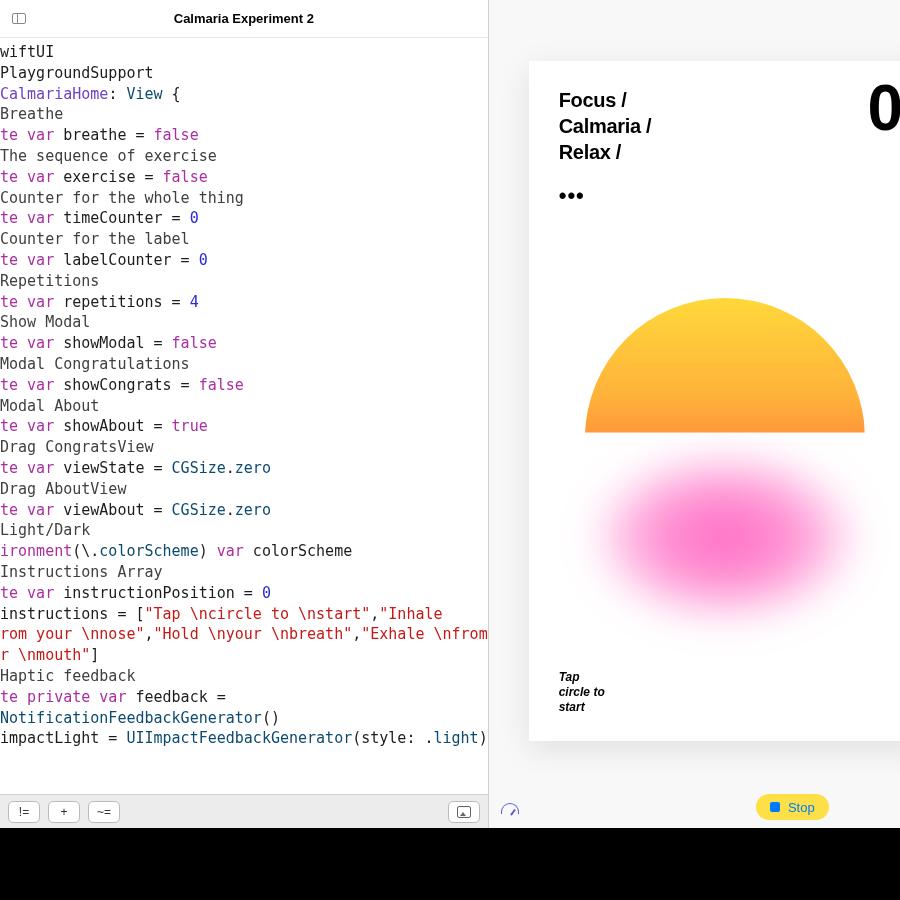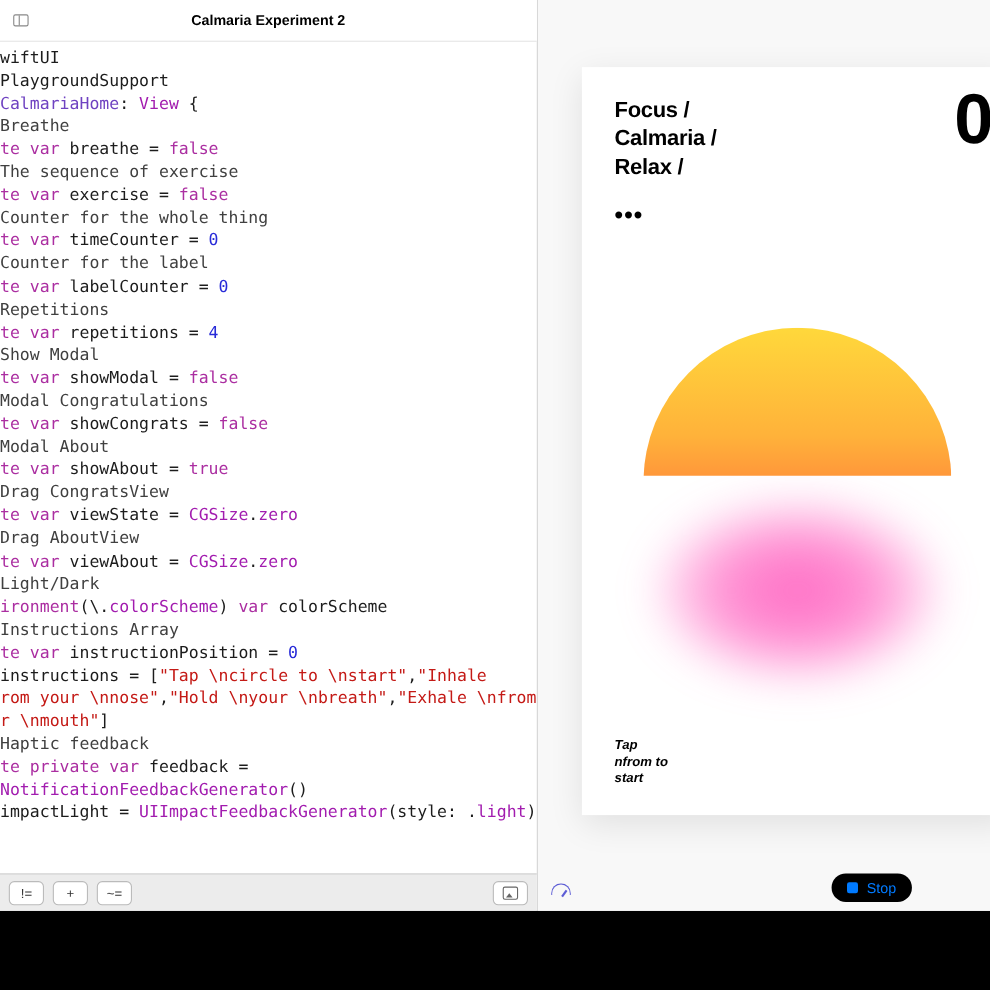--- a/index.html
+++ b/index.html
@@ -16,21 +16,21 @@
   .sidebar-icon::after { content: ""; position: absolute; left: 4px; top: 0; bottom: 0; width: 1px; background: #888; }
   .editor-title { font-size: 13px; font-weight: 600; flex: 1; text-align: center; margin-right: 34px; }
 
   
   .code { flex: 1; overflow: hidden; padding: 4px 0 4px 0; font-family: ui-monospace, "SF Mono", Menlo, monospace; font-size: 15px; line-height: 20.8px; color: #1c1c1c; white-space: pre; }
   .line { padding-left: 0; }
   .kw { color: #ab2ea1; }      
   .type { color: #6f42c1; }    
   .str { color: #c41a16; }     
   .com { color: #404040; }     
-  .idref { color: #a21caf; }   
+  .idref { color: #0c4a6e; }   
   .num { color: #272ad8; }     
 
   
   .editor-footer { height: 34px; border-top: 1px solid #d0d0d0; background: #ececec; display: flex; align-items: center; padding: 0 8px; gap: 8px; }
   .pill-btn { height: 22px; min-width: 32px; padding: 0 8px; border: 1px solid #bbb; border-radius: 5px; background: #fff; font-size: 12px; display: flex; align-items: center; justify-content: center; color: #333; }
   .spacer { flex: 1; }
   .image-icon { width: 14px; height: 12px; border: 1.2px solid #666; border-radius: 2px; position: relative; }
   .image-icon::after { content: ""; position: absolute; left: 2px; bottom: 1px; width: 0; height: 0; border-left: 3px solid transparent; border-right: 3px solid transparent; border-bottom: 4px solid #666; }
 
   
@@ -46,21 +46,21 @@
   .sun-top { position: absolute; inset: 0; border-radius: 50%; background: linear-gradient(180deg, #ffd83b 0%, #ffb23a 35%, #ff8a3a 55%, #ff5f6d 70%); clip-path: inset(0 0 52% 0); }
   .sun-bottom { position: absolute; top: 46%; left: -32px; width: 344px; height: 220px; background: radial-gradient(closest-side, rgba(255,58,176,0.75) 0%, rgba(255,58,176,0.55) 40%, rgba(255,58,176,0.28) 62%, rgba(255,58,176,0) 80%); filter: blur(18px); }
 
   .card-foot { display: flex; justify-content: space-between; align-items: flex-end; font-style: italic; }
   .tap-block { font-weight: 700; font-size: 12px; line-height: 15px; }
   .big-num-bottom { font-size: 60px; font-weight: 800; line-height: 0.8; margin-right: -22px; }
 
   
   .preview-footer { height: 42px; display: flex; align-items: center; padding: 0 12px; gap: 20px; }
   .gauge-icon { width: 20px; height: 20px; }
-  .stop-pill { display: flex; align-items: center; gap: 8px; background: #000000; border-radius: 16px; height: 26px; padding: 0 14px; margin-left: auto; margin-right: 80px; }
+  .stop-pill { display: flex; align-items: center; gap: 8px; background: #fde047; border-radius: 16px; height: 26px; padding: 0 14px; margin-left: auto; margin-right: 80px; }
   .stop-square { width: 10px; height: 10px; background: #007aff; border-radius: 2px; }
   .stop-label { color: #007aff; font-size: 13px; font-weight: 500; }
 
   
   .gauge { width: 18px; height: 11px; border: 1.5px solid #5d5dd5; border-bottom: none; border-top-left-radius: 18px; border-top-right-radius: 18px; position: relative; margin-top: 6px; }
   .gauge::after { content: ""; position: absolute; left: 50%; bottom: -1px; width: 1.5px; height: 7px; background: #5d5dd5; transform-origin: bottom center; transform: rotate(36deg); }
 </style>
 </head>
 <body>
 
@@ -102,21 +102,21 @@
           <div class="sun-wrap">
             <div class="sun">
               <div class="sun-bottom"></div>
               <div class="sun-top"></div>
             </div>
           </div>
 
           <div class="card-foot">
             <div class="tap-block">
               <div>Tap</div>
-              <div>nfrom to</div>
+              <div>circle to</div>
               <div>start</div>
             </div>
             <div class="big-num-bottom">0</div>
           </div>
         </div>
       </div>
       <div class="preview-footer">
         <div class="gauge-icon">
             <div class="gauge"></div>
           </div>

